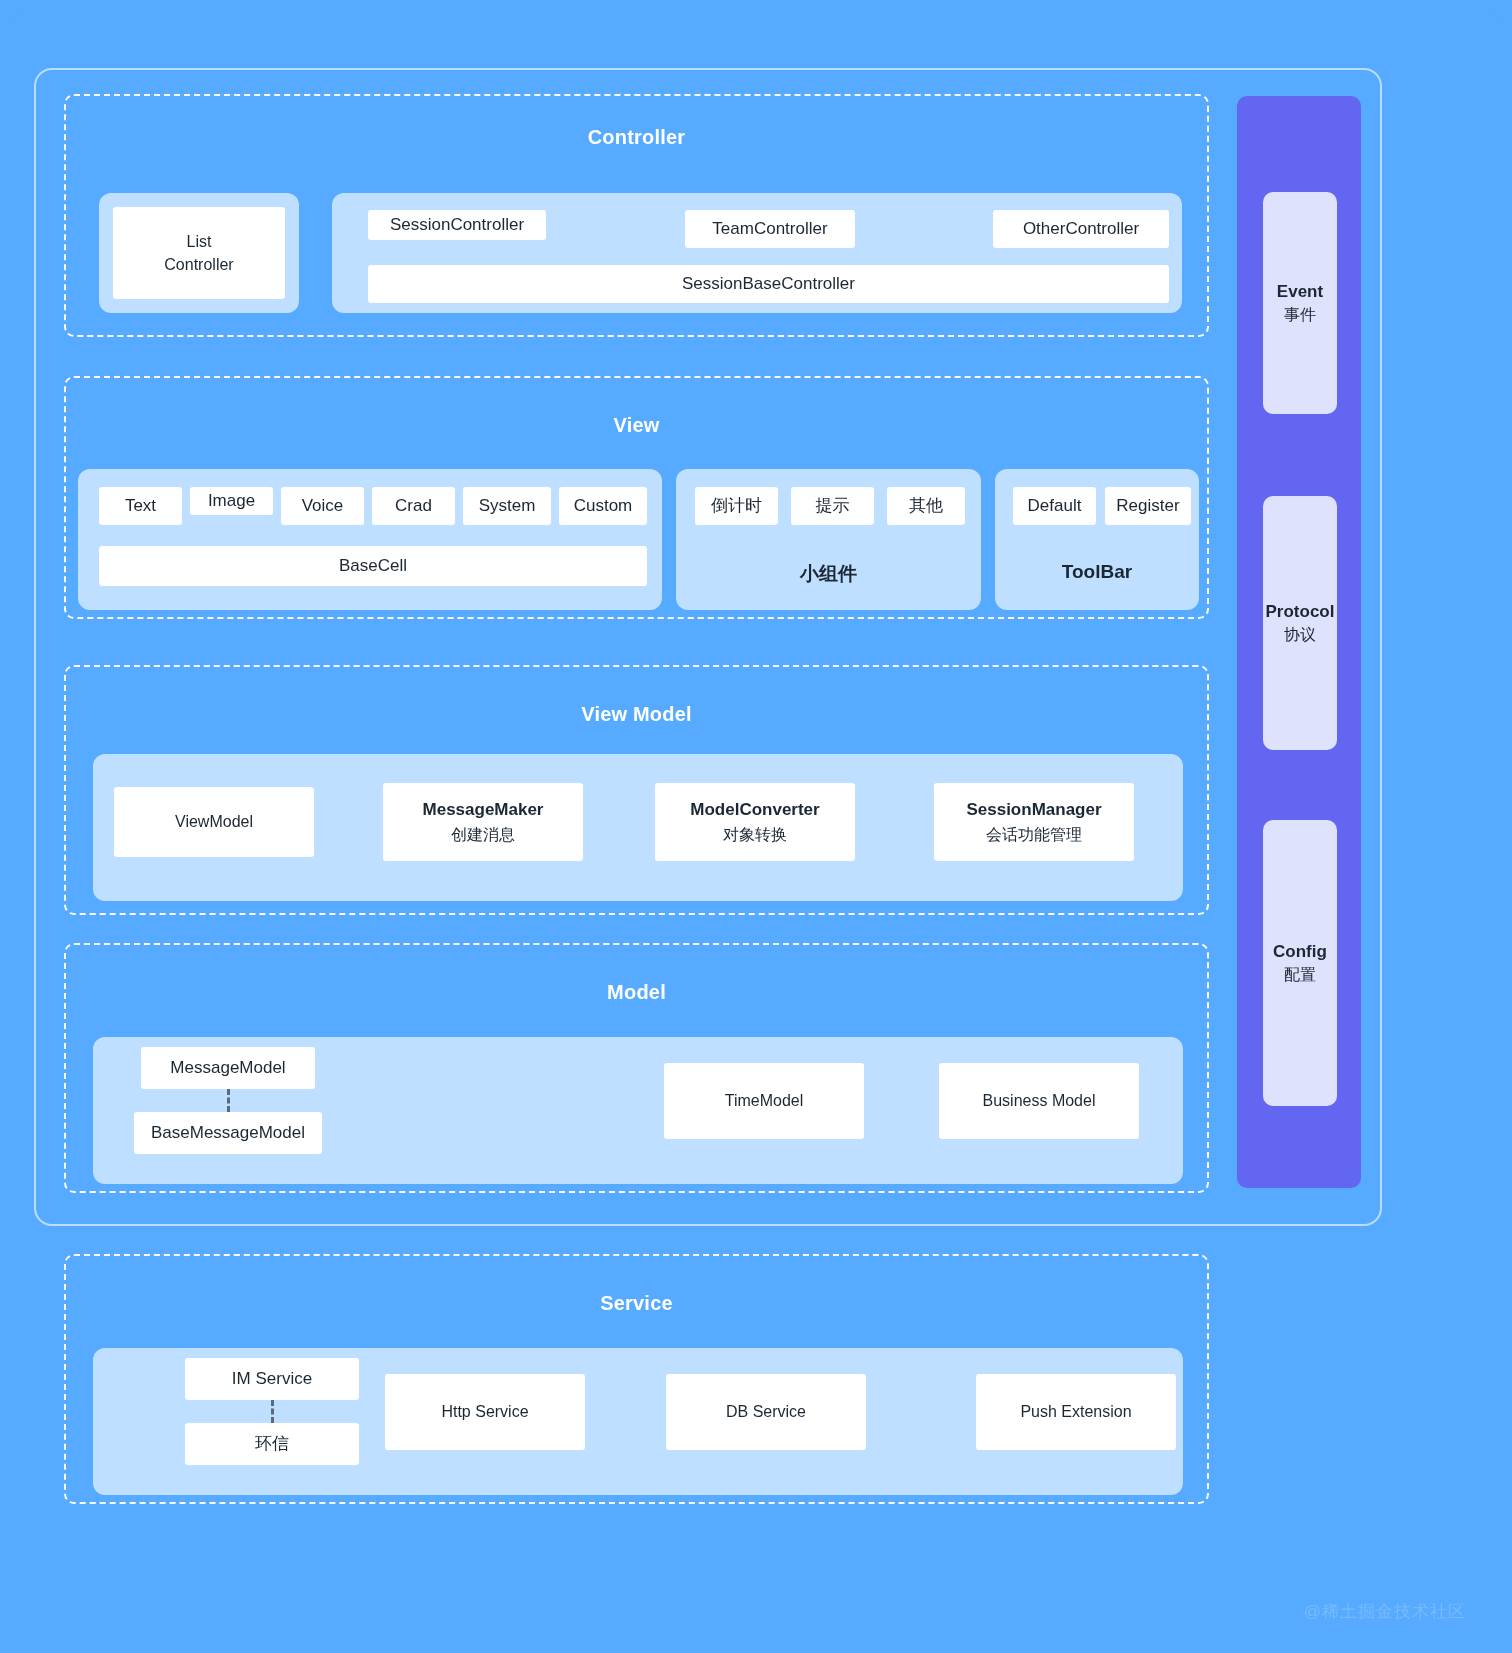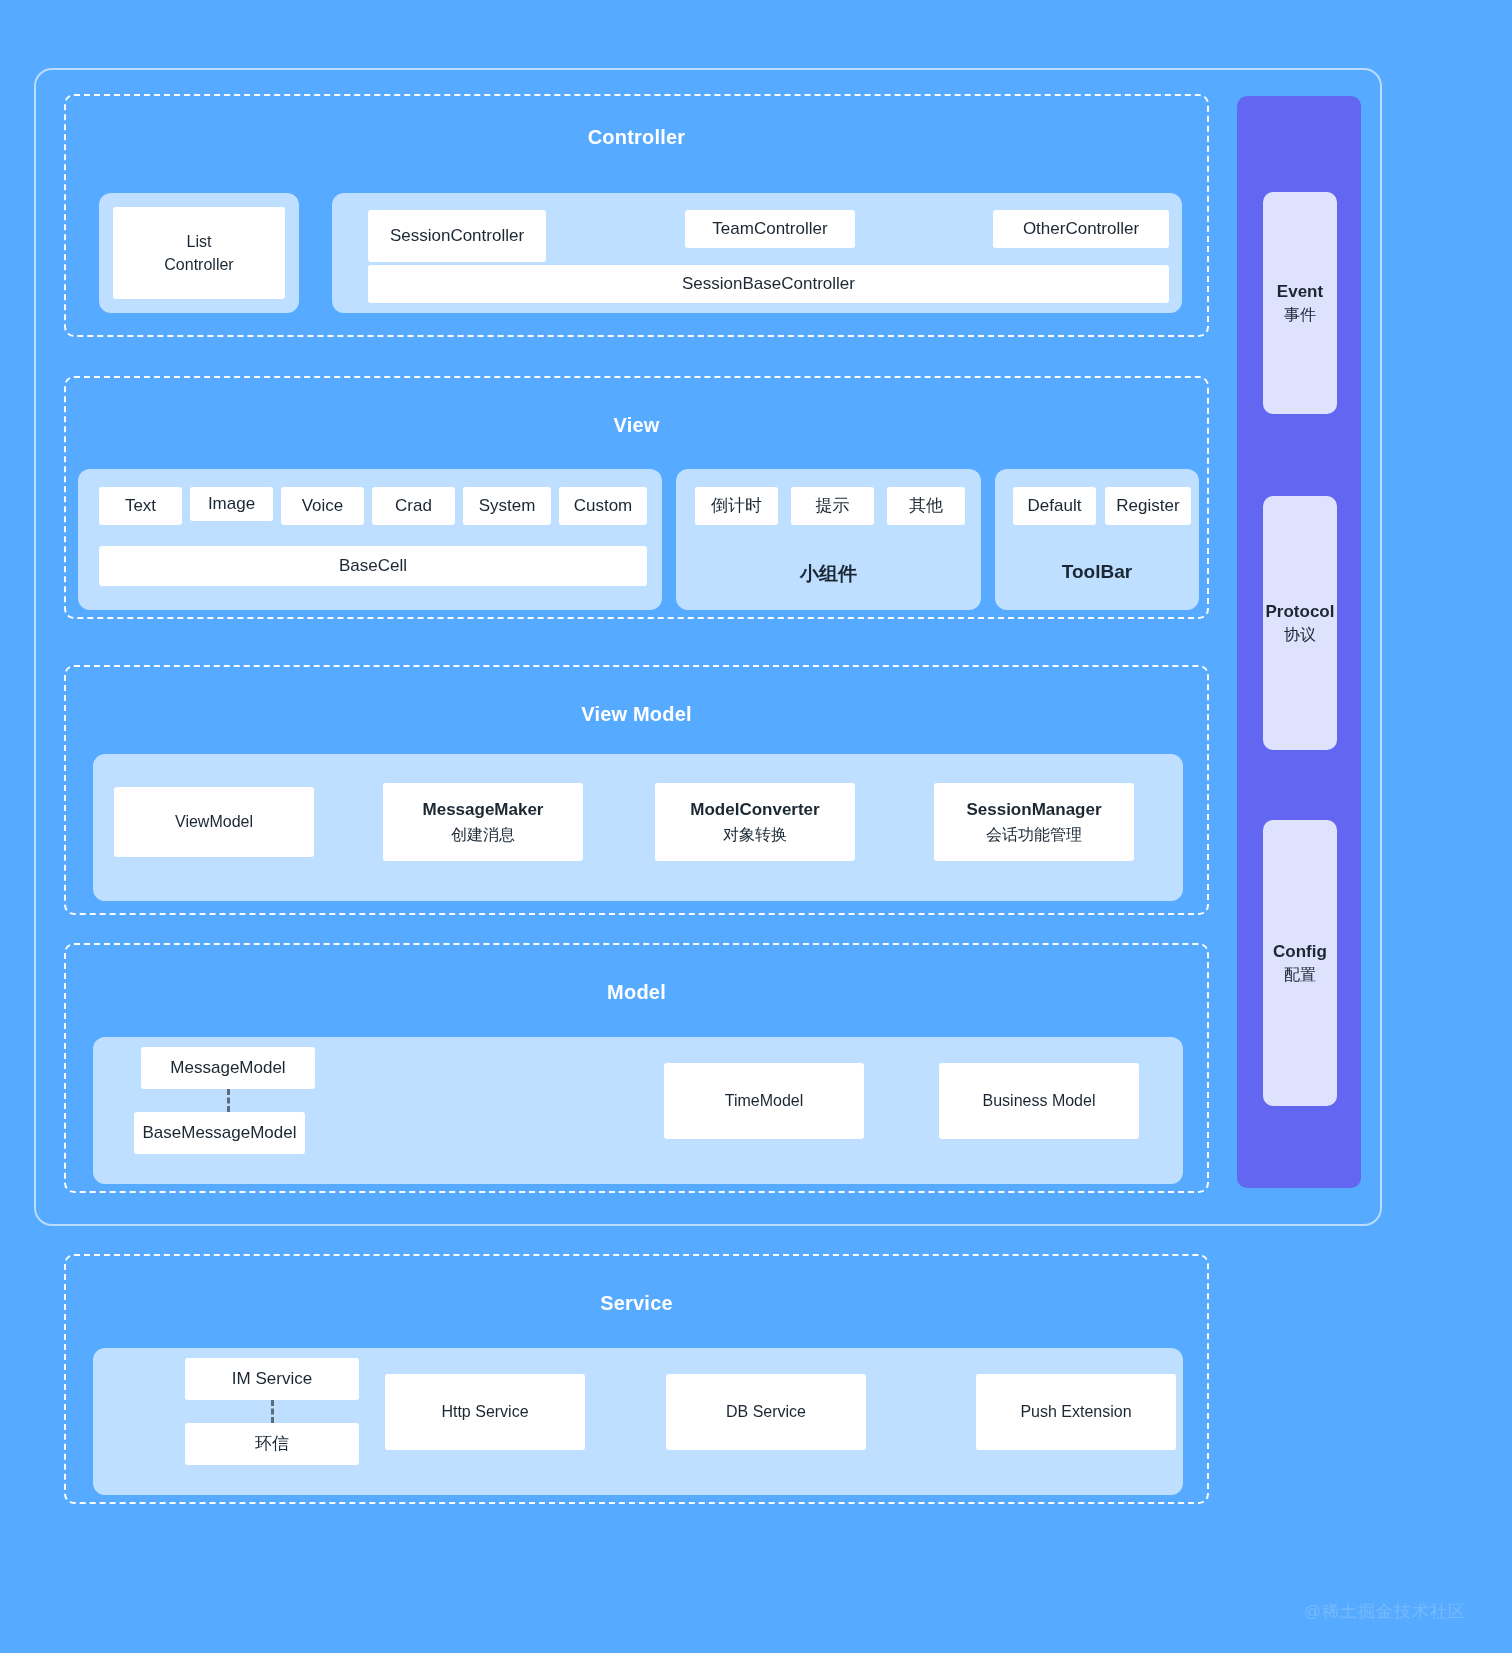--- a/index.html
+++ b/index.html
@@ -133,21 +133,21 @@
     <div class="layer-title" style="top:30px;">Controller</div>
 
     <div class="group-box" style="left:33px; top:97px; width:200px; height:120px;">
       <div class="chip" style="left:14px; top:14px; width:172px; height:92px;">
         <span class="t2">List</span>
         <span class="t2">Controller</span>
       </div>
     </div>
 
     <div class="group-box" style="left:266px; top:97px; width:850px; height:120px;">
-      <div class="chip" style="left:36px; top:17px; width:178px; height:52px;">
+      <div class="chip" style="left:36px; top:17px; width:178px; height:30px;">
         <span>SessionController</span>
       </div>
       <div class="chip" style="left:353px; top:17px; width:170px; height:38px;">
         <span>TeamController</span>
       </div>
       <div class="chip" style="left:661px; top:17px; width:176px; height:38px;">
         <span>OtherController</span>
       </div>
       <div class="chip" style="left:36px; top:72px; width:801px; height:38px;">
         <span>SessionBaseController</span>
@@ -155,21 +155,21 @@
     </div>
   </div>
 
   <div class="layer" style="left:56px; top:368px; width:1145px; height:243px;">
     <div class="layer-title" style="top:36px;">View</div>
 
     <div class="group-box" style="left:12px; top:91px; width:584px; height:141px;">
       <div class="chip" style="left:21px; top:18px; width:83px; height:38px;">
         <span>Text</span>
         </div>
-      <div class="chip" style="left:112px; top:18px; width:83px; height:34px;">
+      <div class="chip" style="left:112px; top:18px; width:83px; height:28px;">
         <span>Image</span>
         </div>
       <div class="chip" style="left:203px; top:18px; width:83px; height:38px;">
         <span>Voice</span>
         </div>
       <div class="chip" style="left:294px; top:18px; width:83px; height:38px;">
         <span>Crad</span>
         </div>
       <div class="chip" style="left:385px; top:18px; width:88px; height:38px;">
         <span>System</span>
@@ -229,21 +229,21 @@
   </div>
 
   <div class="layer" style="left:56px; top:935px; width:1145px; height:250px;">
     <div class="layer-title" style="top:36px;">Model</div>
 
     <div class="group-box" style="left:27px; top:92px; width:1090px; height:147px;">
       <div class="chip" style="left:48px; top:10px; width:174px; height:42px;">
         <span>MessageModel</span>
         </div>
       <div class="connector" style="left:134px; top:52px; height:23px;"></div>
-      <div class="chip" style="left:41px; top:75px; width:171px; height:42px;">
+      <div class="chip" style="left:41px; top:75px; width:188px; height:42px;">
         <span>BaseMessageModel</span>
         </div>
 
       <div class="chip" style="left:571px; top:26px; width:200px; height:76px;">
         <span class="t2">TimeModel</span>
         </div>
       <div class="chip" style="left:846px; top:26px; width:200px; height:76px;">
         <span class="t2">Business Model</span>
         </div>
     </div>

